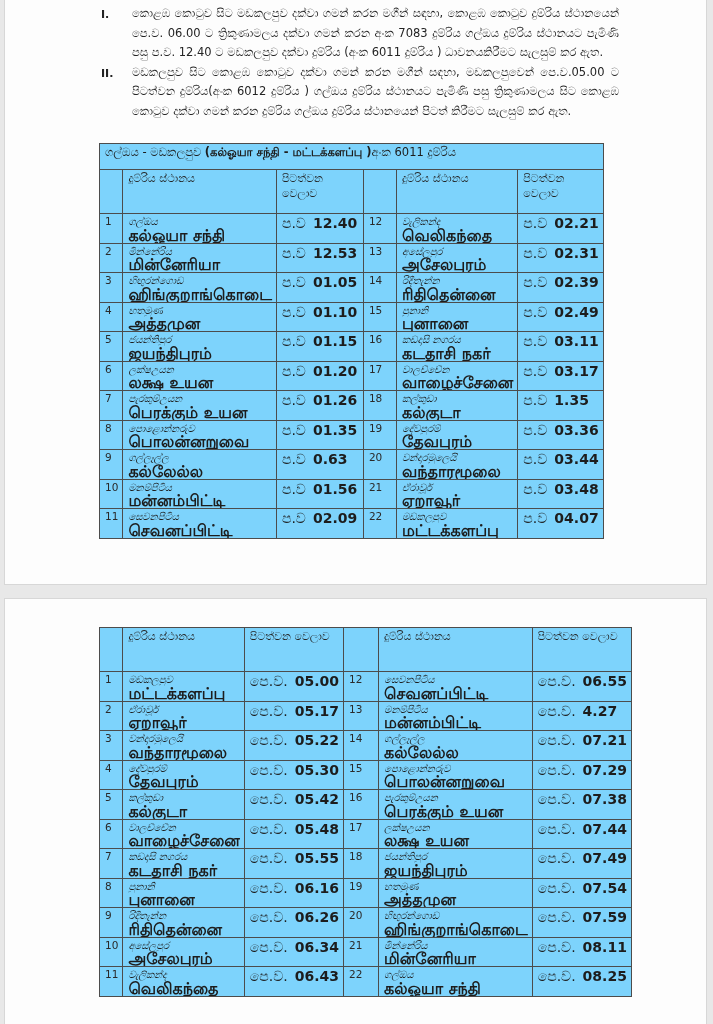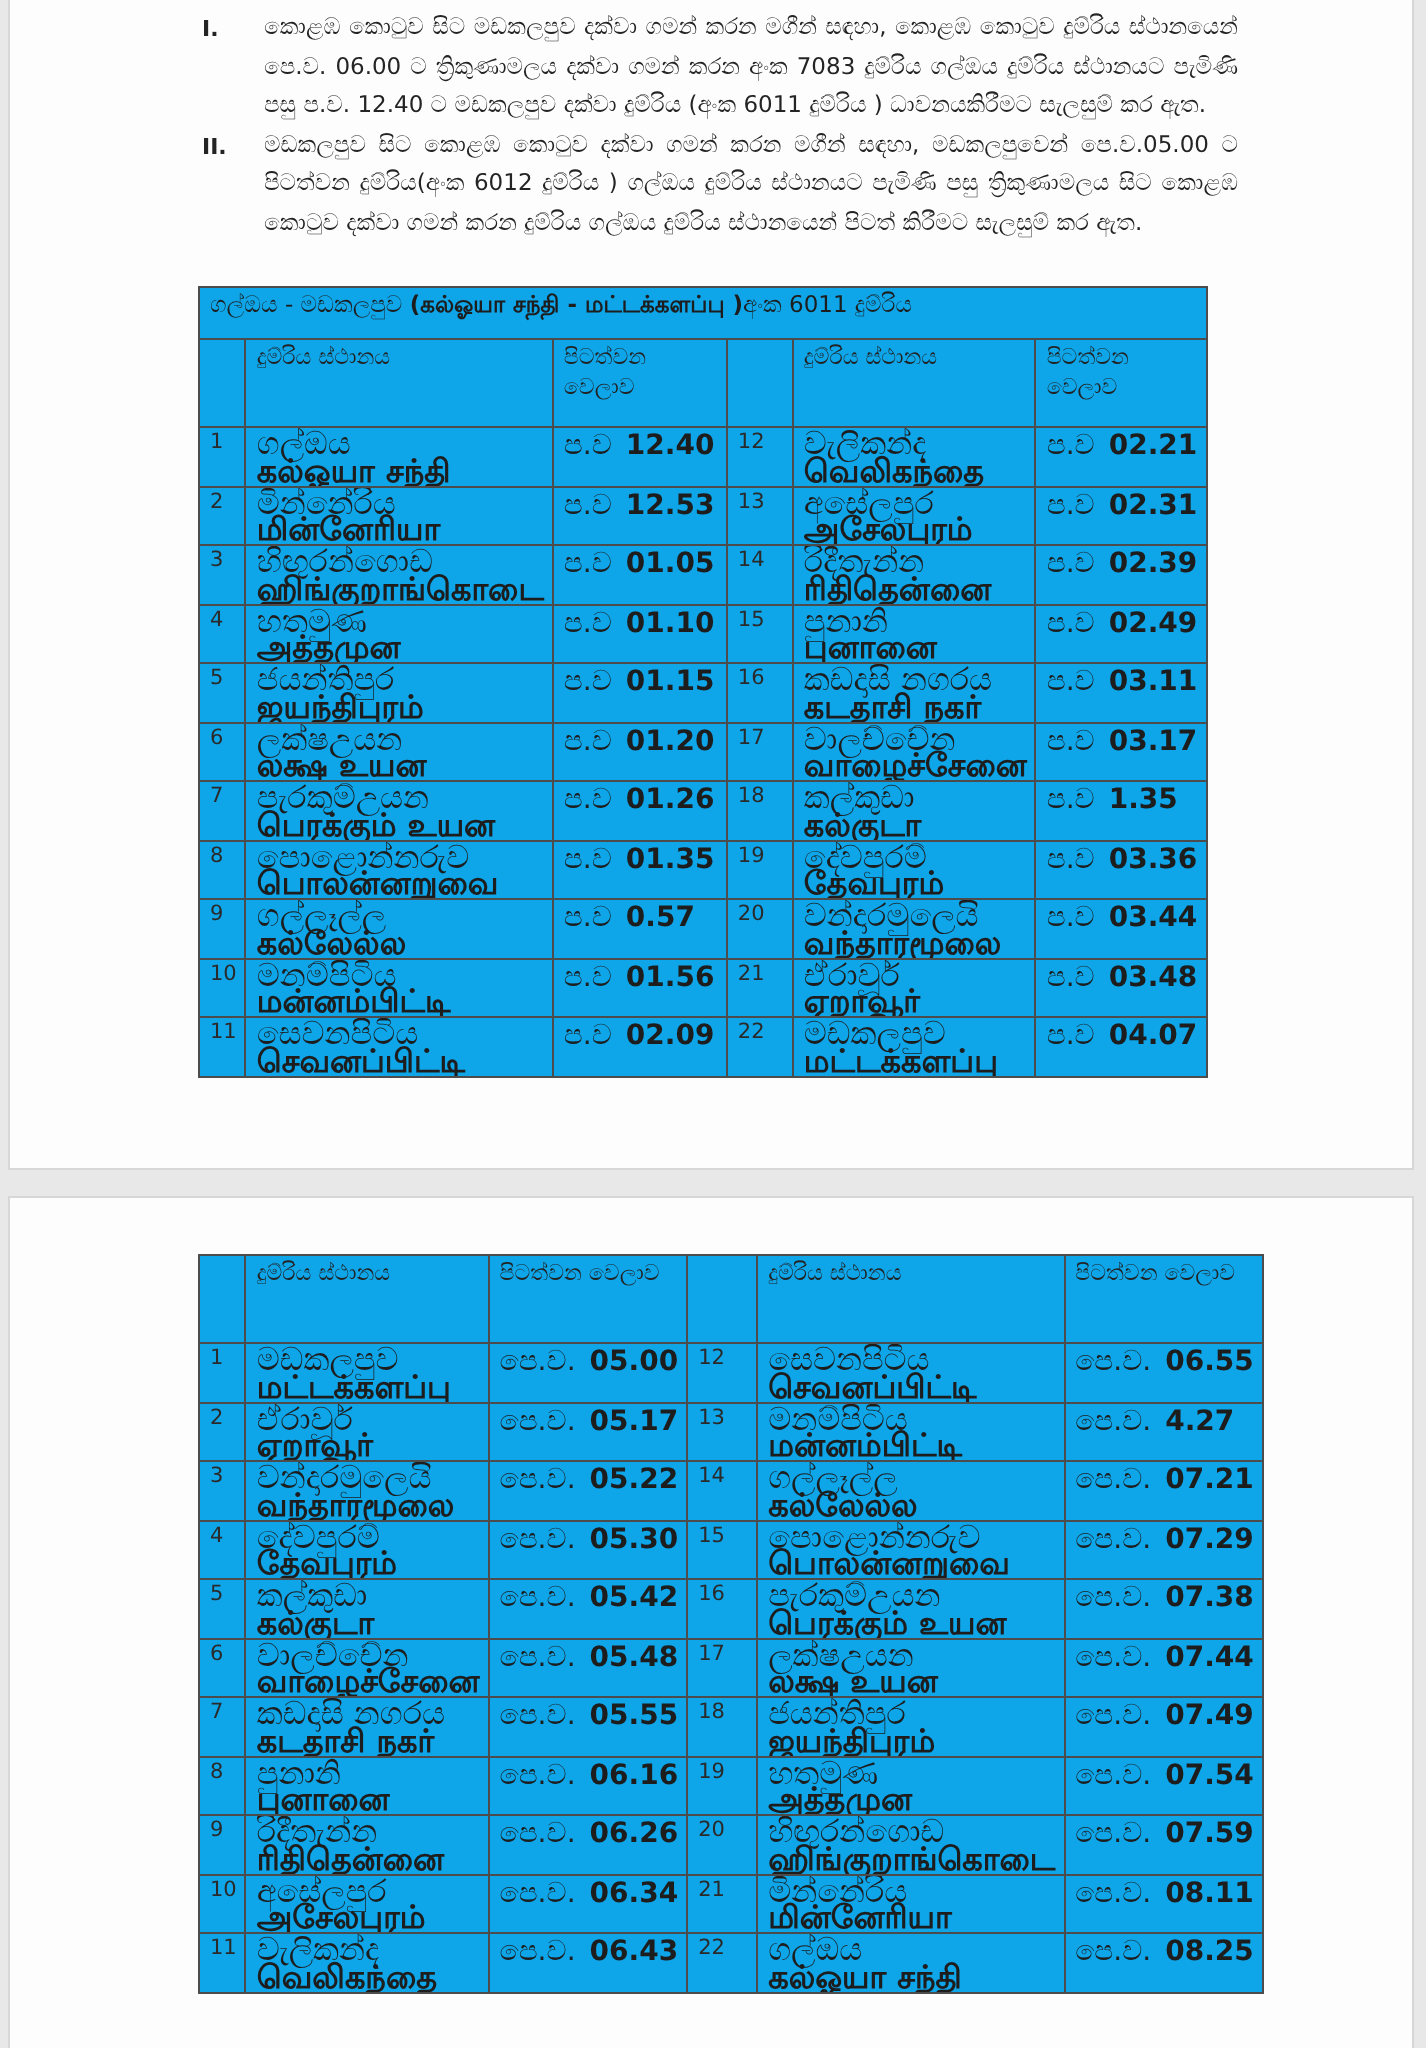--- a/index.html
+++ b/index.html
@@ -22,30 +22,30 @@
 
   .intro {
     position: absolute; left: 96px; top: 5px; width: 518px;
     font-size: 11.5px; line-height: 19.5px; color: #242424;
     text-align: justify;
   }
   .intro-item { display: flex; }
   .intro-marker { width: 31px; flex: none; font-weight: bold; font-size: 11px; padding-top: 1px; }
   .intro-text { flex: 1; }
 
-  table.tt { border-collapse: collapse; table-layout: fixed; position: absolute; background: #0ea5e9; }
+  table.tt { border-collapse: collapse; table-layout: fixed; position: absolute; background: #7dd3fc; }
   .tt-1 { left: 94px; top: 144px; }
   .tt-2 { left: 94px; top: 28px; }
   table.tt td { border: 1px solid #4c4c4c; vertical-align: top; padding: 1px 4px 0 5px; box-sizing: border-box; }
   td.title-cell { font-size: 11.5px; padding: 5px 6px 4px 6px; height: 26px; white-space: nowrap; }
   .title-ta { font-weight: bold; }
   td.hdr { font-size: 11px; line-height: 15px; padding-top: 3px; height: 44px; color: #222; }
   td.c-num { font-size: 10.5px; color: #2a2a2a; }
   td.c-st  { overflow: hidden; }
-  .si { font-size: 16px; line-height: 13.5px; white-space: nowrap; }
+  .si { font-size: 10px; line-height: 13.5px; white-space: nowrap; font-style: italic; }
   .ta { font-size: 16px; line-height: 14px; font-weight: bold; white-space: nowrap; }
   td.c-tm { font-size: 14px; white-space: nowrap; }
   .pfx { }
   .tv { font-weight: bold; margin-left: 7px; }
   tr.data-row td { height: 29px; }
 </style>
 </head>
 <body>
 
 <div class="page page-1">
@@ -197,21 +197,21 @@
       <div class="ta">தேவபுரம்</div>
     </td>
     <td class="c-tm"><span class="pfx">ප.ව</span><span class="tv">03.36</span></td>
         </tr>
         <tr class="data-row">
     <td class="c-num">9</td>
     <td class="c-st">
       <div class="si">ගල්ලෑල්ල</div>
       <div class="ta">கல்லேல்ல</div>
     </td>
-    <td class="c-tm"><span class="pfx">ප.ව</span><span class="tv">0.57</span></td>
+    <td class="c-tm"><span class="pfx">ප.ව</span><span class="tv">0.63</span></td>
     <td class="c-num">20</td>
     <td class="c-st">
       <div class="si">වන්දාරමුලෙයි</div>
       <div class="ta">வந்தாரமூலை</div>
     </td>
     <td class="c-tm"><span class="pfx">ප.ව</span><span class="tv">03.44</span></td>
         </tr>
         <tr class="data-row">
     <td class="c-num">10</td>
     <td class="c-st">

